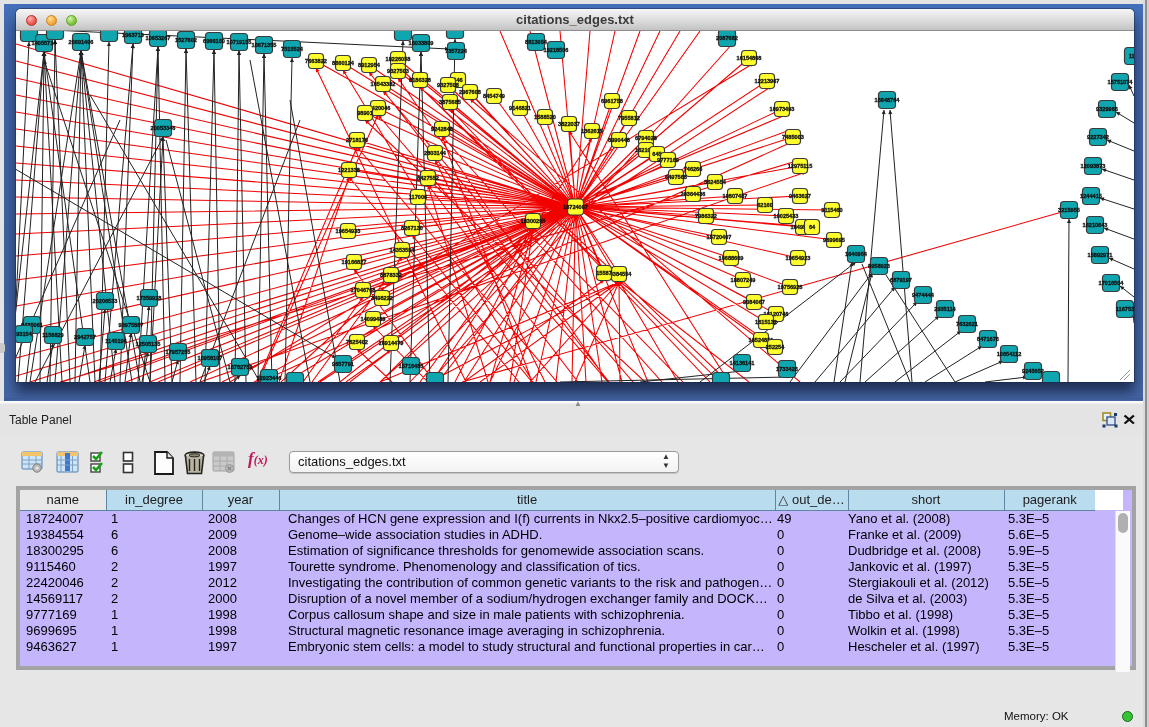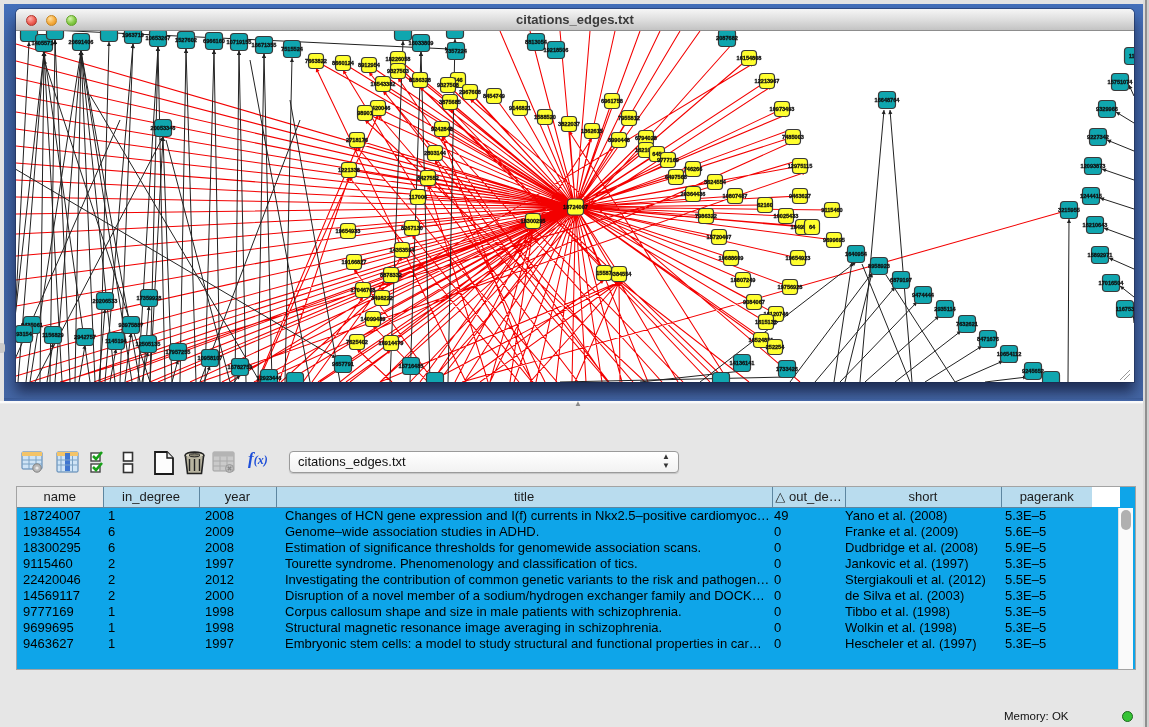--- a/index.html
+++ b/index.html
@@ -23,21 +23,21 @@
 #ph .cap{position:absolute;left:9px;top:8px;font-size:12px;color:#222}
 #flt{position:absolute;left:1102px;top:7px;width:16px;height:16px}
 #clx{position:absolute;left:1123px;top:6px;font-size:15px;font-weight:bold;color:#111;transform:scaleX(1.15)}
 #toolbar{position:absolute;left:0;top:34px;width:100%;height:52px}
 .tbi{position:absolute;top:16px}
 #combo{position:absolute;left:289px;top:16px;width:390px;height:22px;background:linear-gradient(#ffffff,#f2f2f2);
  border:1px solid #9a9a9a;border-radius:4px;font-size:13px;color:#111;line-height:20px;padding-left:8px;
  box-shadow:0 1px 1px rgba(0,0,0,.15)}
 #combo .ar{position:absolute;right:8px;top:0;font-size:8px;color:#333;line-height:9px;text-align:center}
 
-#tblwrap{position:absolute;left:16px;top:85px;width:1120px;height:184px;background:#0ea5e9;border:1px solid #a3a3a3}
+#tblwrap{position:absolute;left:16px;top:85px;width:1120px;height:184px;background:#c4b5fd;border:4px solid #a3a3a3}
 table{border-collapse:collapse;table-layout:fixed;width:1103px;font-size:13px}
 th{height:20px;background:#b9dcee;border-left:1px solid #5d86a0;border-bottom:1px solid #5d86a0;
  font-weight:normal;color:#1c1c1c;overflow:hidden;white-space:nowrap}
 th.c1{background:#e8e8e8;border-left:none}
 td{height:16px;color:#000;overflow:hidden;white-space:nowrap;padding:0}
 .c1{width:86px}.c2{width:96px}.c3{width:77px}.c4{width:496px}.c5{width:73px}.c6{width:156px}.c7{width:91px}.c8{width:28px}
 td.c1{padding-left:6px}td.c2{padding-left:5px}td.c3{padding-left:6px}td.c4{padding-left:9px}
 td.c5{padding-left:2px}td.c6{text-align:left}td.c7{padding-left:4px}
 #vsb{position:absolute;right:2px;top:21px;width:15px;height:161px;background:#fafafa;border-left:1px solid #e0e0e0}
 #vsb .th{position:absolute;left:2px;top:2px;width:10px;height:20px;border-radius:5px;background:#b0b0b0}
@@ -525,20 +525,31 @@
 <path d="M1120 380l10-10M1124 380l6-6" stroke="#999" stroke-width="1" fill="none"></path>
 </svg>
   </div>
   <div style="position:absolute;left:0;bottom:0;width:100%;height:3px;background:linear-gradient(#395892 0%,#4467a8 100%)"></div>
 </div>
 <div id="rightstrip"></div>
 <div id="carrow" style="position:absolute;left:569px;top:400px;width:18px;height:8px;font-size:8px;color:#8a8a8a;line-height:8px;text-align:center;z-index:40">▲</div>
 <div id="lnotch" style="position:absolute;left:0;top:343px;width:5px;height:10px;background:#c9c9c9;border-radius:0 3px 3px 0"></div>
 <div id="panel">
   <div class="topline"></div>
+  <div id="ph">
+      <span class="cap">Table Panel</span>
+    <svg id="flt" viewBox="0 0 16 16">
+        <rect x="1" y="1" width="7.5" height="7.5" fill="#e8f0fa" stroke="#a09020" stroke-width="1.6"></rect>
+        <rect x="5" y="5" width="8" height="8" fill="#dce8f8" stroke="#36598c" stroke-width="1.4"></rect>
+        <rect x="12" y="1" width="3" height="3" fill="#1d3a66"></rect>
+        <rect x="0.5" y="12.5" width="3" height="3" fill="#1d3a66"></rect>
+        <rect x="12.5" y="12.5" width="3" height="3" fill="#1d3a66"></rect>
+      </svg>
+    <span id="clx">✕</span>
+  </div>
   <div id="toolbar">
     <svg class="tbi" style="left:21px" width="23" height="23" viewBox="0 0 23 23">
         <rect x="1" y="1" width="20" height="17" rx="1" fill="#cfe4f6" stroke="#4f7fae"></rect>
         <rect x="1" y="1" width="20" height="4" fill="#f3c469"></rect>
         <path d="M1 9h20M1 13h20M8 5v13M15 5v13" stroke="#7ba2c4" stroke-width="1" fill="none"></path>
         <circle cx="16" cy="17" r="4.2" fill="#b9b9b9" stroke="#808080"></circle>
         <circle cx="16" cy="17" r="1.6" fill="#e9e9e9"></circle>
       </svg>
     <svg class="tbi" style="left:56px" width="23" height="23" viewBox="0 0 23 23">
         <rect x="1" y="1" width="21" height="20" rx="1" fill="#cfe4f6" stroke="#4f7fae"></rect>
@@ -566,21 +577,21 @@
         <path d="M6.5 8v12M11.5 8v12M16.5 8v12" stroke="#222" stroke-width="1.4"></path>
         <ellipse cx="11.5" cy="4.3" rx="5.5" ry="1.6" fill="#8a8674" stroke="#222"></ellipse>
       </svg>
     <svg class="tbi" style="left:212px" width="23" height="23" viewBox="0 0 23 23">
         <rect x="1" y="1" width="21" height="19" rx="1" fill="#cacaca" stroke="#a0a0a0"></rect>
         <rect x="1" y="1" width="21" height="4.5" fill="#b4b4b4"></rect>
         <path d="M1 10h21M1 15h21M8 5.5v14M15 5.5v14" stroke="#aaa" fill="none"></path>
         <circle cx="17.5" cy="17.5" r="4" fill="#bbb" stroke="#999"></circle>
         <path d="M15.8 15.8l3.4 3.4M19.2 15.8l-3.4 3.4" stroke="#888" stroke-width="1.3"></path>
       </svg>
-    <div class="tbi" style="left:248px;top:14px;font-family:'Liberation Serif',serif;font-style:italic;font-size:17px;font-weight:bold;color:#1d4ed8">f<span style="font-size:12px">(x)</span></div>
+    <div class="tbi" style="left:248px;top:14px;font-family:'Liberation Serif',serif;font-style:italic;font-size:17px;font-weight:bold;color:#be185d">f<span style="font-size:12px">(x)</span></div>
     <div id="combo">citations_edges.txt<span class="ar">▲<br>▼</span></div>
   </div>
   <div id="tblwrap">
     <table>
       <tbody>
           <tr>
             <th class="c1">name</th>
             <th class="c2">in_degree</th>
             <th class="c3">year</th>
             <th class="c4">title</th>

